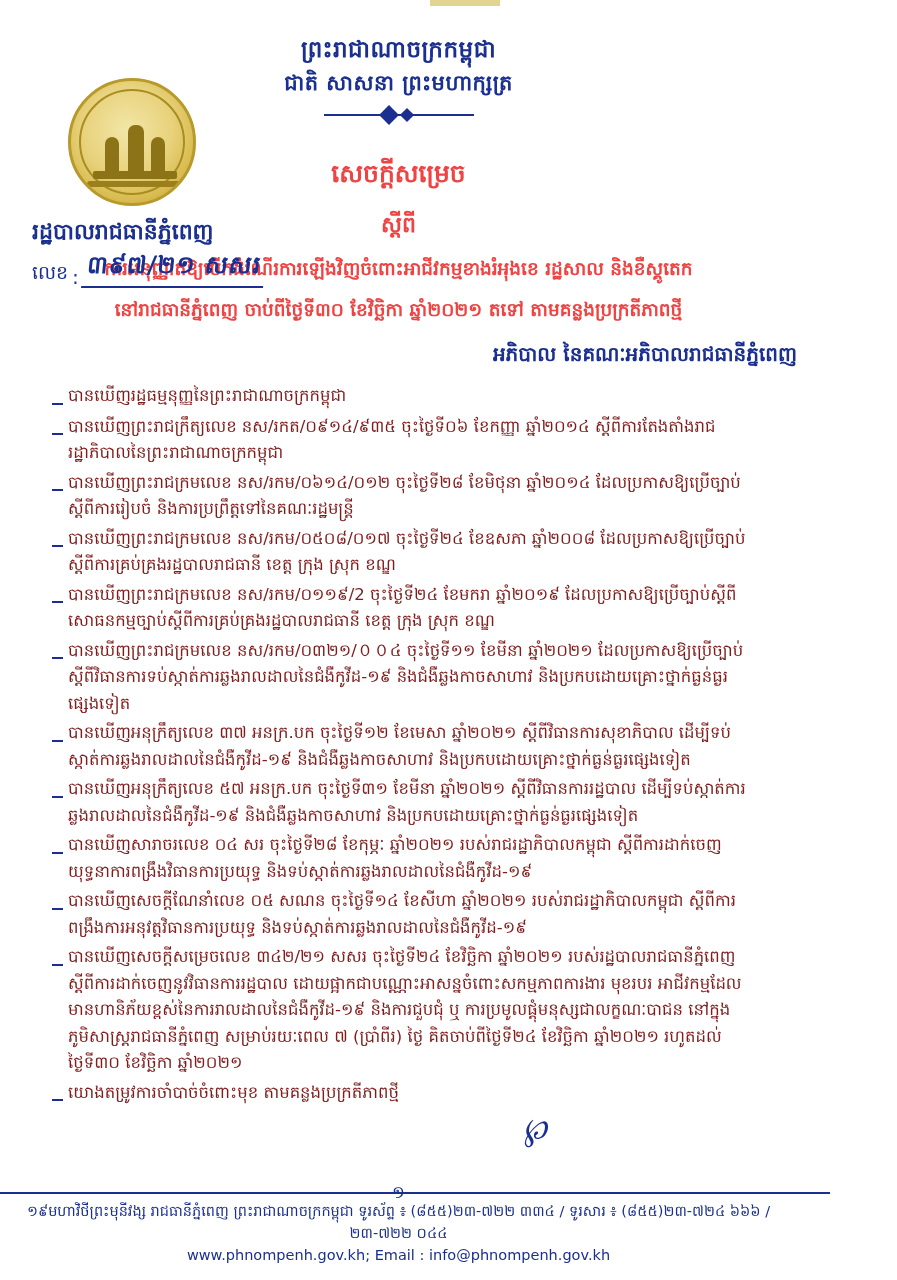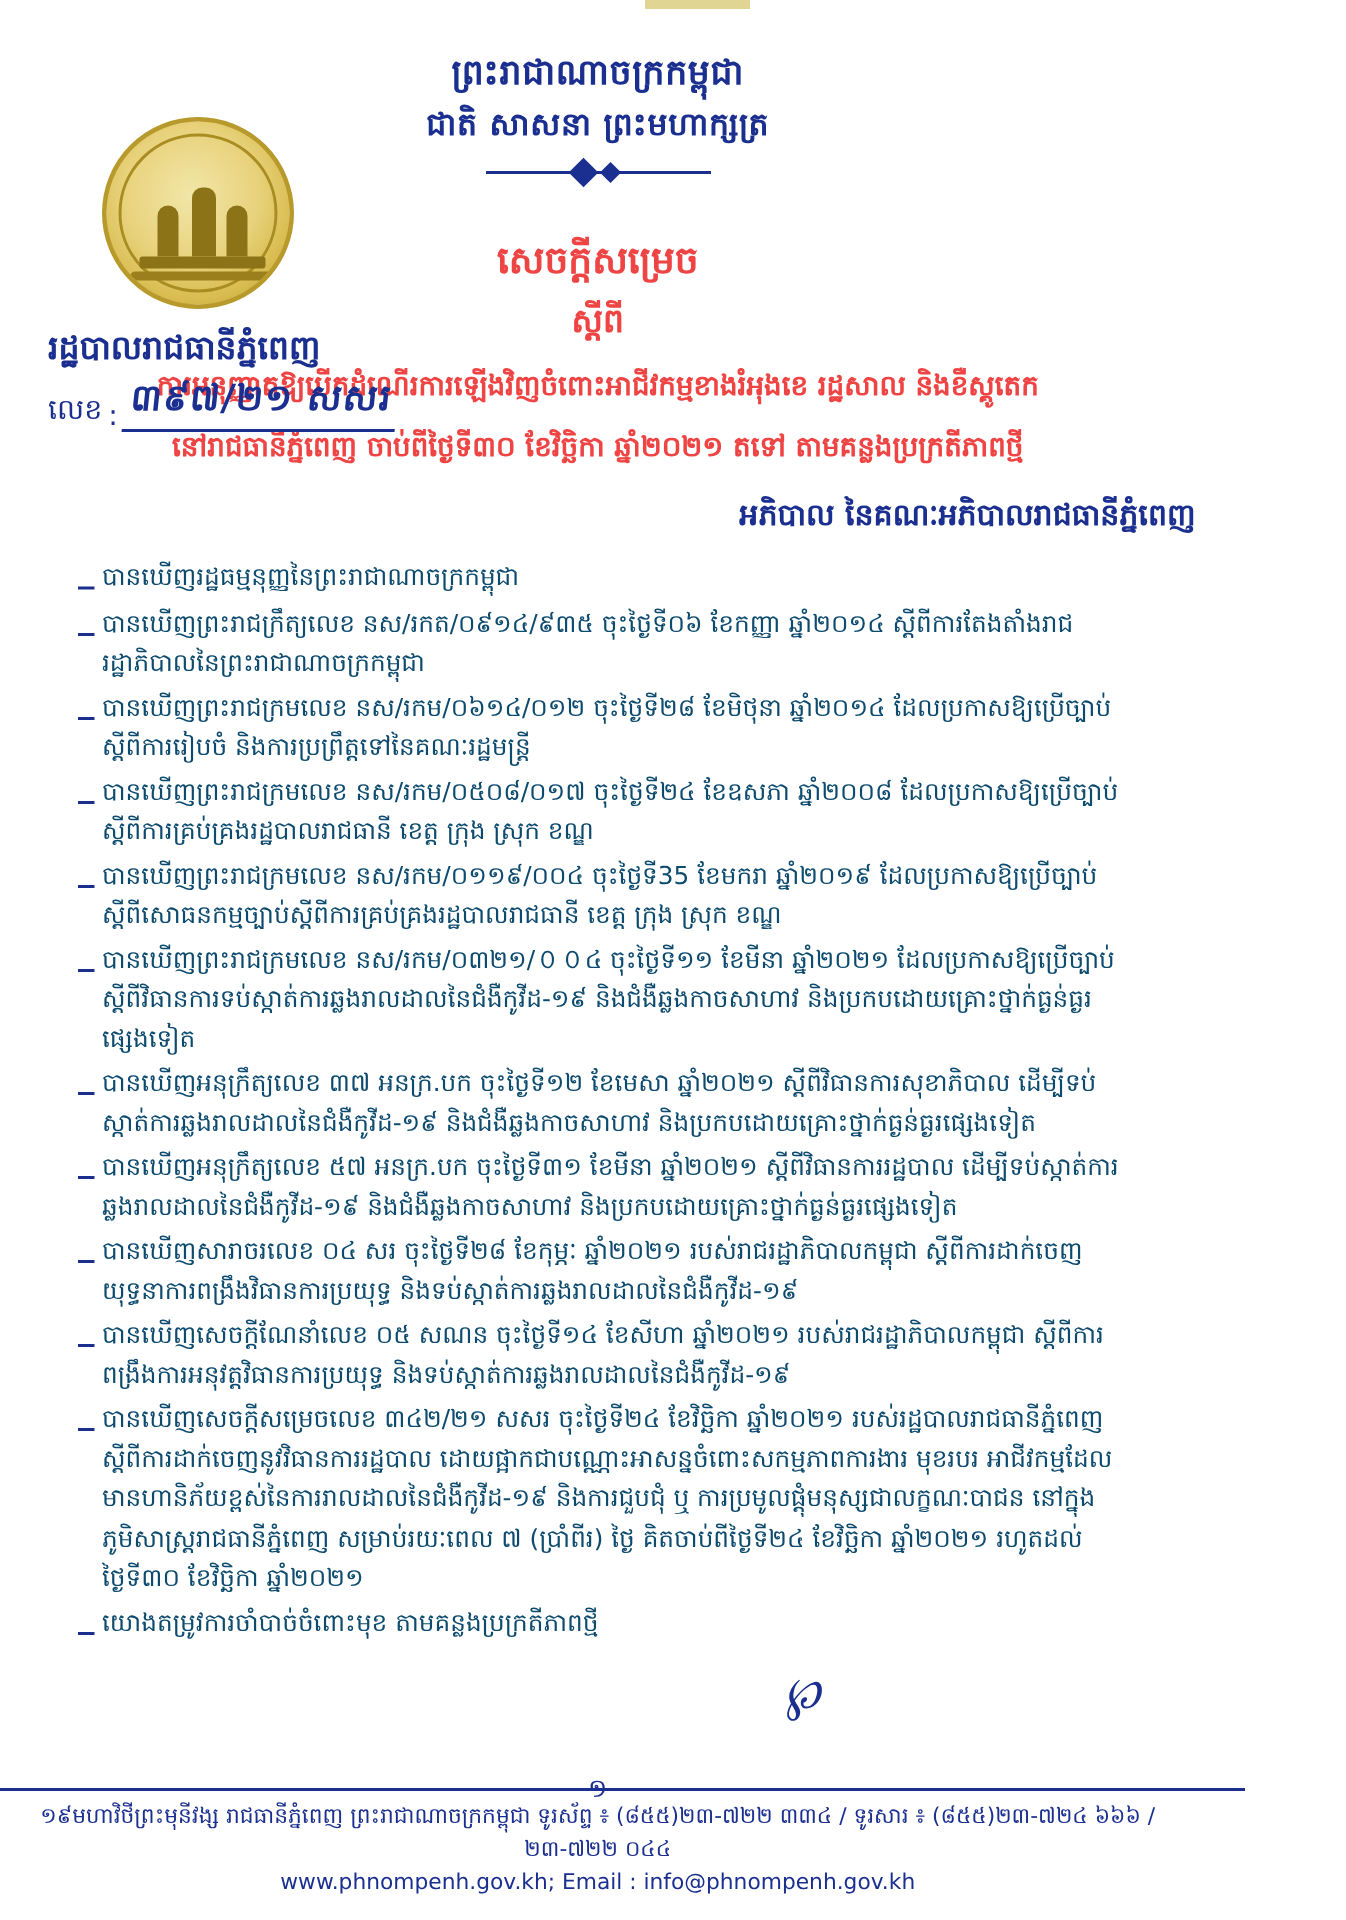--- a/index.html
+++ b/index.html
@@ -136,39 +136,39 @@
     padding:0 4px 1px 4px;
     transform:skewX(-6deg);
   }
   
   .decision{
     text-align:center;
     color:#ef4444;
     margin-top:34px;
   }
   .dec-1{font-size:25px;font-weight:bold;}
-  .dec-2{font-size:22px;font-weight:bold;margin-top:6px;}
+  .dec-2{font-size:22px;font-weight:bold;margin-top:17px;}
   .dec-sub{
     font-size:18.5px;
     font-weight:bold;
     line-height:31px;
     margin:10px 60px 0 60px;
   }
   .authority{
     text-align:right;
     color:#1a2f8f;
     font-size:20px;
     font-weight:bold;
     margin-top:16px;
     padding-left:30px;
   }
   
   .body{
     margin:12px 44px 0 52px;
-    color:#0c4a6e;
+    color:#7f1d1d;
     font-size:16.5px;
     line-height:26.5px;
   }
   .item{
     display:flex;
     margin-bottom:3px;
   }
   .bullet{
     flex:0 0 16px;
     padding-top:1px;
@@ -269,21 +269,21 @@
     <div class="item">
       <div class="bullet"><span></span></div>
       <div class="itext">បានឃើញព្រះរាជក្រមលេខ នស/រកម/០៦១៤/០១២ ចុះថ្ងៃទី២៨ ខែមិថុនា ឆ្នាំ២០១៤ ដែលប្រកាសឱ្យប្រើច្បាប់ស្តីពីការរៀបចំ និងការប្រព្រឹត្តទៅនៃគណៈរដ្ឋមន្ត្រី</div>
     </div>
     <div class="item">
       <div class="bullet"><span></span></div>
       <div class="itext">បានឃើញព្រះរាជក្រមលេខ នស/រកម/០៥០៨/០១៧ ចុះថ្ងៃទី២៤ ខែឧសភា ឆ្នាំ២០០៨ ដែលប្រកាសឱ្យប្រើច្បាប់ស្តីពីការគ្រប់គ្រងរដ្ឋបាលរាជធានី ខេត្ត ក្រុង ស្រុក ខណ្ឌ</div>
     </div>
     <div class="item">
       <div class="bullet"><span></span></div>
-      <div class="itext">បានឃើញព្រះរាជក្រមលេខ នស/រកម/០១១៩/០០៤ ចុះថ្ងៃទី35 ខែមករា ឆ្នាំ២០១៩ ដែលប្រកាសឱ្យប្រើច្បាប់ស្តីពីសោធនកម្មច្បាប់ស្តីពីការគ្រប់គ្រងរដ្ឋបាលរាជធានី ខេត្ត ក្រុង ស្រុក ខណ្ឌ</div>
+      <div class="itext">បានឃើញព្រះរាជក្រមលេខ នស/រកម/០១១៩/2 ចុះថ្ងៃទី២៤ ខែមករា ឆ្នាំ២០១៩ ដែលប្រកាសឱ្យប្រើច្បាប់ស្តីពីសោធនកម្មច្បាប់ស្តីពីការគ្រប់គ្រងរដ្ឋបាលរាជធានី ខេត្ត ក្រុង ស្រុក ខណ្ឌ</div>
     </div>
     <div class="item">
       <div class="bullet"><span></span></div>
       <div class="itext">បានឃើញព្រះរាជក្រមលេខ នស/រកម/០៣២១/００៤ ចុះថ្ងៃទី១១ ខែមីនា ឆ្នាំ២០២១ ដែលប្រកាសឱ្យប្រើច្បាប់ស្តីពីវិធានការទប់ស្កាត់ការឆ្លងរាលដាលនៃជំងឺកូវីដ-១៩ និងជំងឺឆ្លងកាចសាហាវ និងប្រកបដោយគ្រោះថ្នាក់ធ្ងន់ធ្ងរផ្សេងទៀត</div>
     </div>
     <div class="item">
       <div class="bullet"><span></span></div>
       <div class="itext">បានឃើញអនុក្រឹត្យលេខ ៣៧ អនក្រ.បក ចុះថ្ងៃទី១២ ខែមេសា ឆ្នាំ២០២១ ស្តីពីវិធានការសុខាភិបាល ដើម្បីទប់ស្កាត់ការឆ្លងរាលដាលនៃជំងឺកូវីដ-១៩ និងជំងឺឆ្លងកាចសាហាវ និងប្រកបដោយគ្រោះថ្នាក់ធ្ងន់ធ្ងរផ្សេងទៀត</div>
     </div>
     <div class="item">

